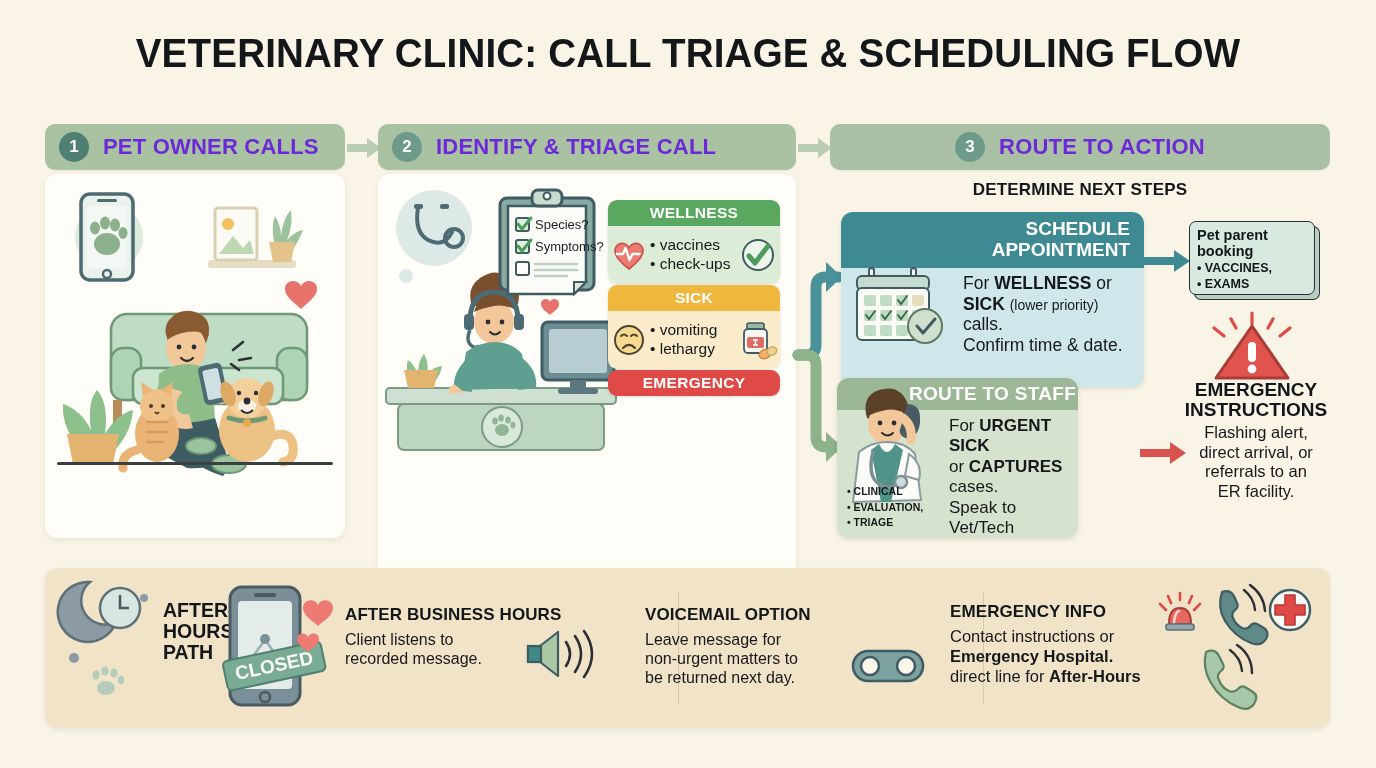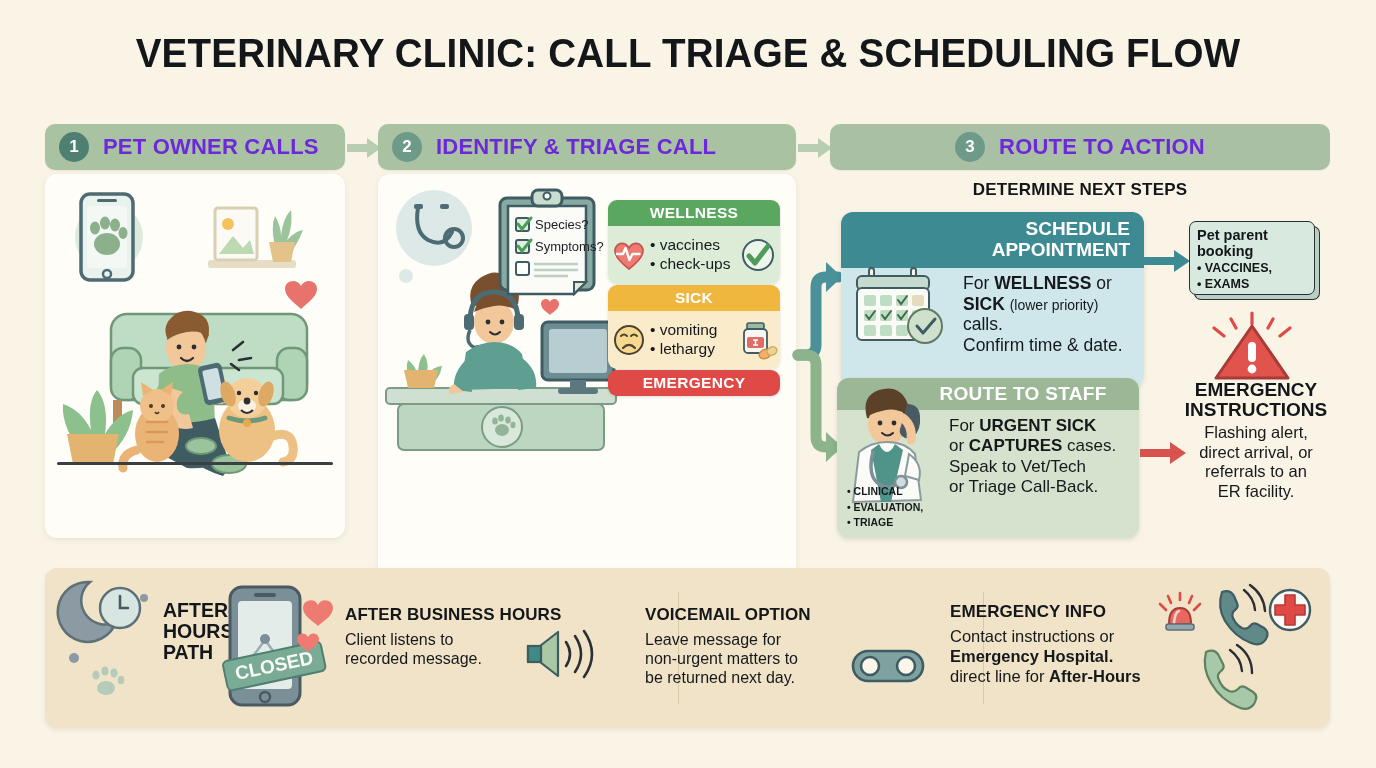--- a/index.html
+++ b/index.html
@@ -98,21 +98,21 @@
   .acard { position:absolute; border-radius:12px; overflow:hidden;
            box-shadow:0 2px 5px rgba(0,0,0,.1); }
   #sched-card { left:841px; top:212px; width:303px; height:175px; background:#cfe6ea; }
   #sched-card .ahead {
     background:#3e8a93; color:#fff; font-weight:bold; font-size:19px;
     text-align:right; padding:6px 14px 6px 0; line-height:1.08;
     height:56px; display:flex; flex-direction:column; justify-content:center; align-items:flex-end;
   }
   #sched-card .abody { font-size:17.5px; line-height:1.18; color:#16191c; padding:5px 8px 0 122px; }
 
-  #staff-card { left:837px; top:378px; width:302px; height:160px; background:#d5e3ce; }
+  #staff-card { left:837px; top:378px; width:241px; height:160px; background:#d5e3ce; }
   #staff-card .ahead {
     background:#9bb795; color:#fff; font-weight:bold; font-size:19px;
     text-align:center; padding:5px 0 5px 70px; letter-spacing:0.3px;
   }
   #staff-card .abody { font-size:17px; line-height:1.2; color:#16191c; padding:6px 6px 0 112px; }
   #staff-card .amini {
     position:absolute; left:10px; bottom:8px; font-size:10.5px; font-weight:bold;
     color:#16191c; line-height:1.45;
   }
 

